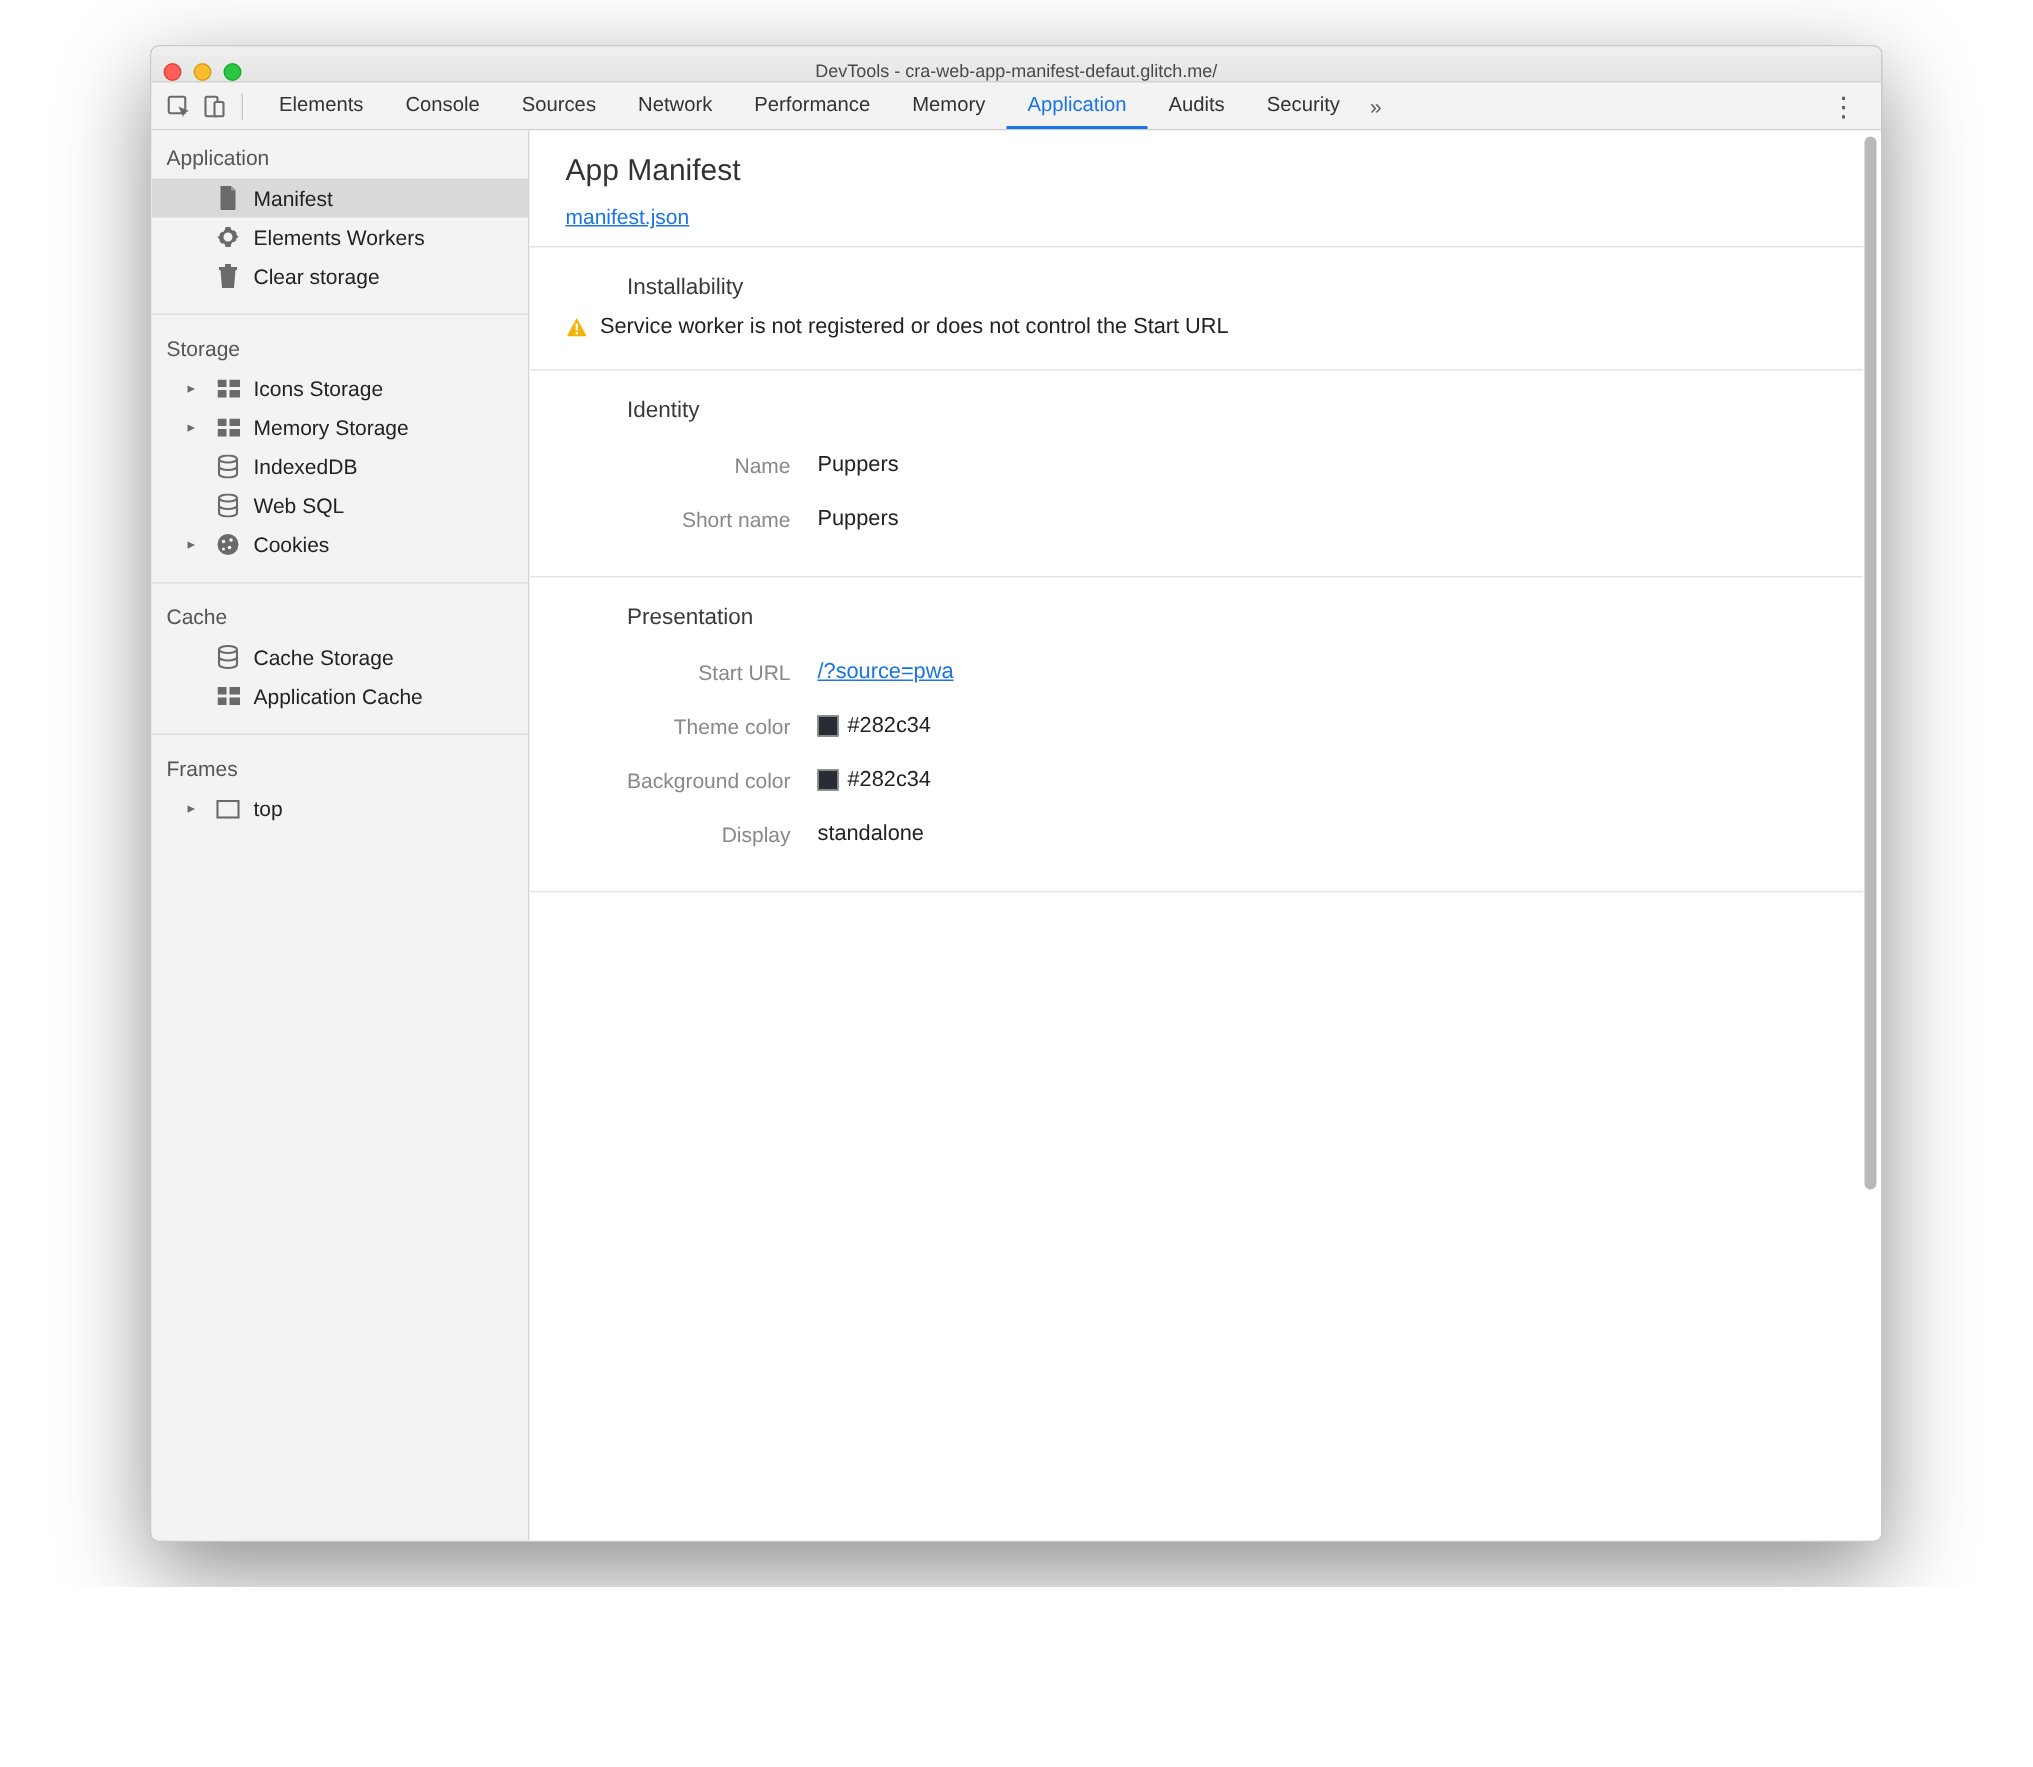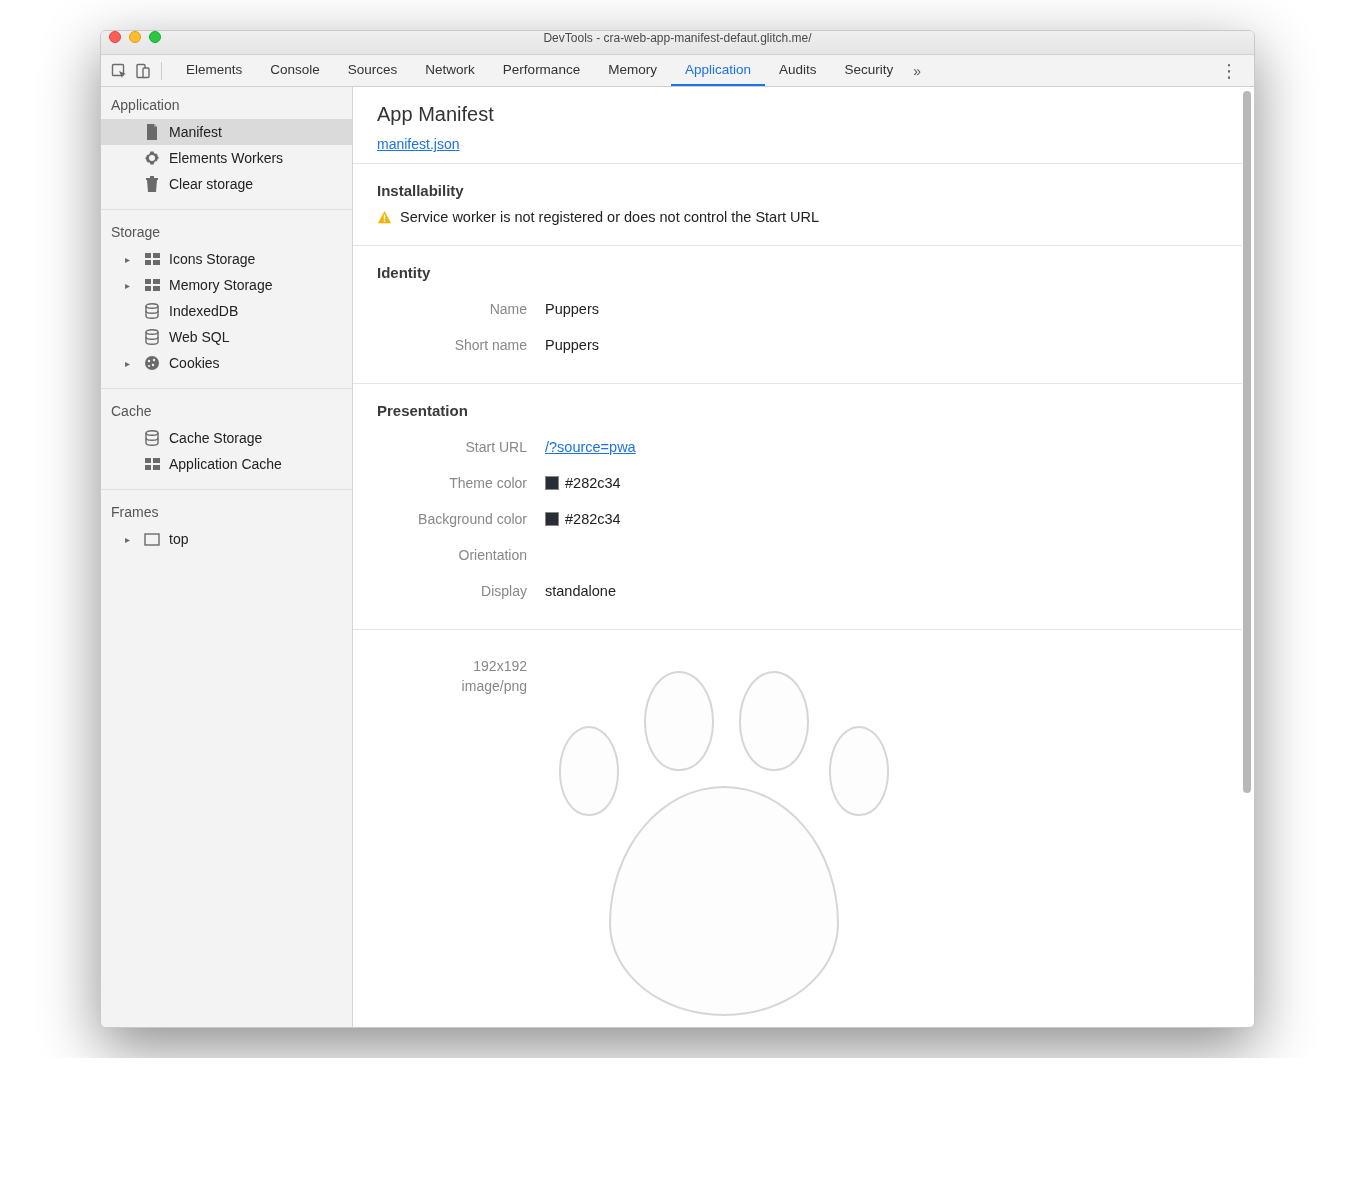--- a/index.html
+++ b/index.html
@@ -17,21 +17,21 @@
   border-radius: 6px;
   box-shadow: 0 20px 60px rgba(0,0,0,0.45);
   overflow: hidden;
   border: 1px solid #c9c9c9;
 }
 .titlebar {
   height: 24px;
   background: linear-gradient(#efefef,#e5e5e5);
   border-bottom: 1px solid #d2d2d2;
   display: flex;
-  align-items: flex-start;
+  align-items: flex-end;
   padding: 0 8px;
   position: relative;
 }
 .traffic { display: flex; gap: 8px; }
 .traffic .dot { width: 12px; height: 12px; border-radius: 50%; }
 .dot.red { background:#ff5f57; border:1px solid #e14440;}
 .dot.yellow{ background:#febc2e; border:1px solid #d8a014;}
 .dot.green{ background:#28c840; border:1px solid #1fa82e;}
 .titlebar .title {
   position:absolute; left:0; right:0; text-align:center;
@@ -67,21 +67,21 @@
 .side-item .tri { width:10px; font-size:10px; color:#6a6a6a; display:inline-block;}
 .side-item .tri.hidden{visibility:hidden;}
 .side-item .ico { width:18px; height:18px; color:#6a6a6a; display:flex; align-items:center; justify-content:center;}
 .section-div { border:0; border-top:1px solid #dedede; margin:4px 0;}
 .content { flex:1; background:#fff; position:relative; overflow:auto;}
 .content-inner{ border-right: 12px solid transparent; }
 .panel-head { padding:16px 24px 10px 24px; border-bottom:1px solid #e5e5e5;}
 .panel-head h1{ font-size:20px; font-weight:500; color:#333;}
 .panel-head a{ display:inline-block; margin-top:10px; color:#1a73e8; text-decoration:underline; font-size:14px;}
 .section { padding:18px 24px 20px 24px; border-bottom:1px solid #e5e5e5;}
-.section h2{ font-size:15px; font-weight:700; color:#3a3a3a; margin-bottom:10px;}
+.section h2{ font-size:15px; font-weight:400; color:#3a3a3a; margin-bottom:10px;margin-left:41px;}
 .warn-row { display:flex; align-items:center; gap:8px; font-size:14.5px; color:#222;}
 .warn-ico { color:#f5b301;}
 .kv { display:flex; gap:18px; padding:10px 0;}
 .kv .k { width:150px; text-align:right; color:#888; font-size:14px;}
 .kv .v { font-size:14.5px; color:#222; display:flex; align-items:center; gap:6px;text-align:right;}
 .kv .v a{ color:#1a73e8; text-decoration:underline;}
 .swatch { width:14px; height:14px; border:1px solid #888; display:inline-block;}
 .icons-block{ display:flex; gap:22px; padding-top:8px;}
 .icons-meta{ text-align:right; color:#888; font-size:14px; width:150px;}
 .icons-meta div{padding:2px 0;}
@@ -329,43 +329,26 @@
               </div>
             </div>
         <div class="kv">
               <div class="k">Background color</div>
               <div class="v">
                 <span class="swatch" style="background:#282c34"></span>
                 <span>#282c34</span>
               </div>
             </div>
         <div class="kv">
-              <div class="k">Orientation</div>
-              <div class="v"></div>
-            </div>
-        <div class="kv">
               <div class="k">Display</div>
               <div class="v">standalone</div>
             </div>
       </div>
 
       <div class="section" style="border-bottom:0;">
-        <div class="icons-block">
-          <div class="icons-meta">
-            <div>192x192</div>
-            <div>image/png</div>
-          </div>
-          <div class="paw">
-            <div class="toe t1"></div>
-                <div class="toe t2"></div>
-                <div class="toe t3"></div>
-                <div class="toe t4"></div>
-            <div class="pad"></div>
-          </div>
-        </div>
       </div>
       </div>
       <div class="vscroll">
           <div class="thumb"></div>
         </div>
     </div>
 
   </div>
 </div>
 

